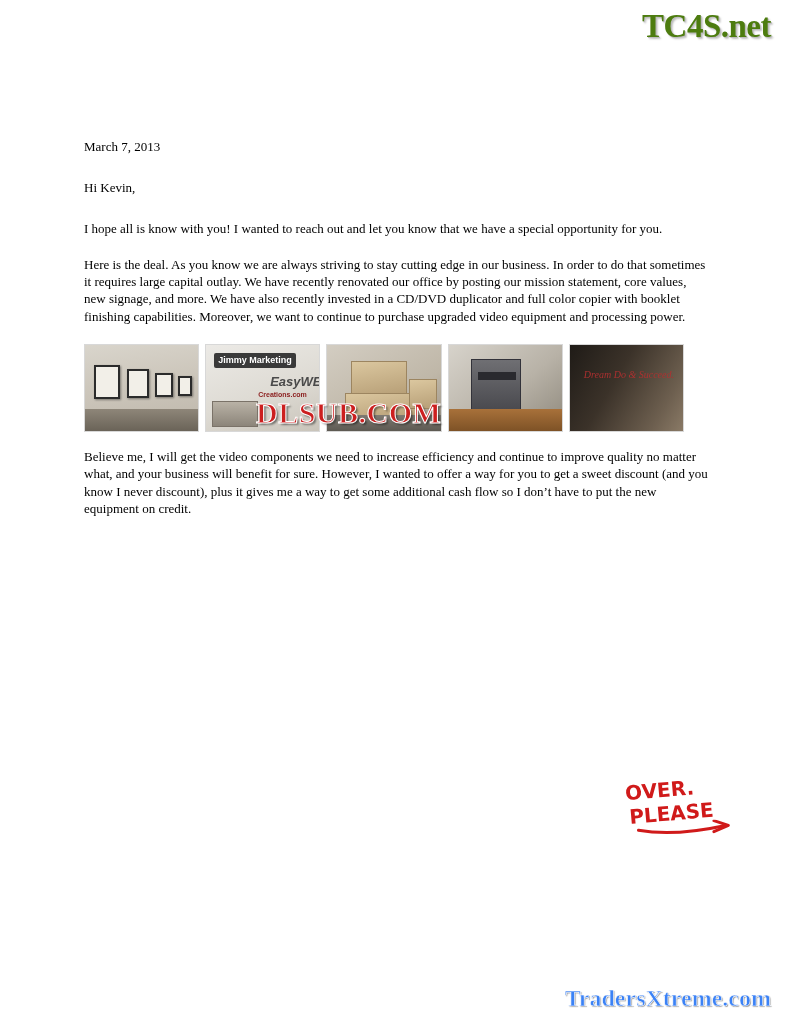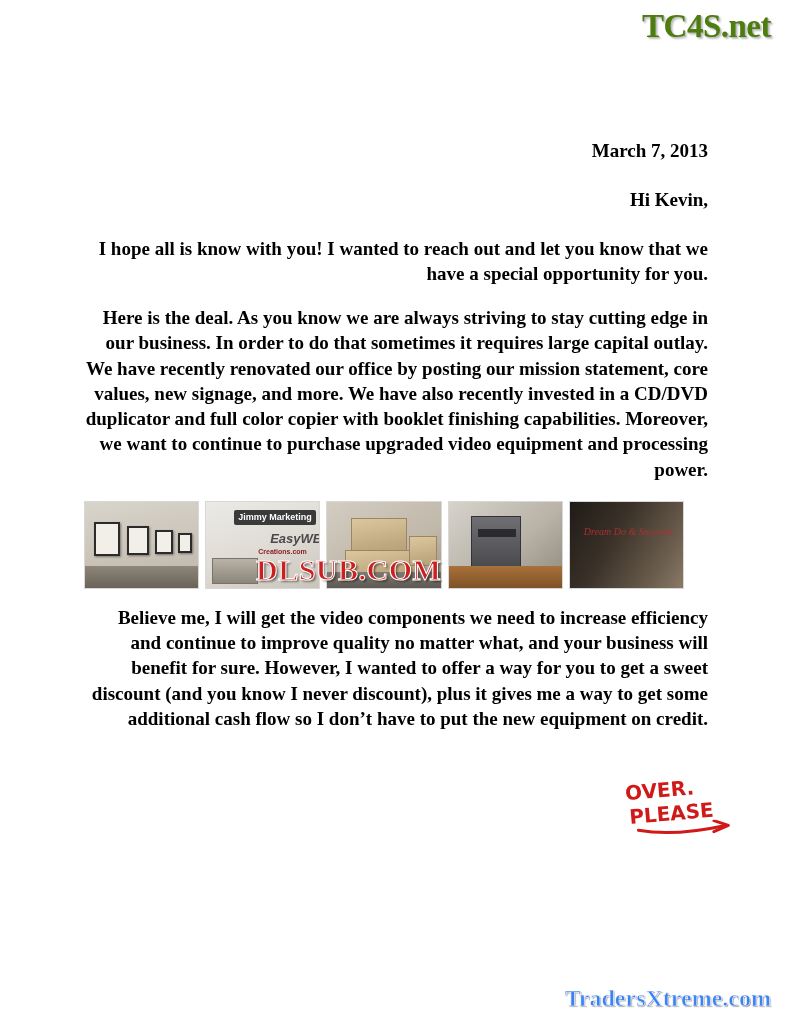--- a/index.html
+++ b/index.html
@@ -32,24 +32,23 @@
 
   
   .letter {
     position: absolute;
     left: 84px;
     top: 138px;
     width: 624px;
   }
   .letter p {
     margin: 0 0 19px 0;
-    font-size: 19px;
+    font-size: 13px;
     line-height: 1.33;
-    text-align: right;
-    font-weight: bold;
+    text-align: left;
   }
   .date { margin-bottom: 24px !important; }
   .salutation { margin-bottom: 23px !important; }
 
   
   .photo-strip {
     position: relative;
     margin: 4px 0 16px 0;
     height: 88px;
     width: 600px;
@@ -86,21 +85,21 @@
   }
 
   
   .logo-badge {
     position: absolute;
     color: #222;
     font-family: "Liberation Sans", sans-serif;
     font-weight: bold;
     line-height: 1;
   }
-  .lb1 { left: 8px; top: 8px; font-size: 9px; background: #3a3a3a; color:#fff; padding: 3px 4px; border-radius: 2px; margin-left: 20px;}
+  .lb1 { left: 8px; top: 8px; font-size: 9px; background: #3a3a3a; color:#fff; padding: 3px 4px; border-radius: 2px;}
   .lb2 { left: 64px; top: 30px; font-size: 13px; color: #4a4a4a; font-style: italic;}
   .lb3 { left: 52px; top: 46px; font-size: 7px; color: #8a1c1c; }
   .desk2 {
     position: absolute; left: 6px; bottom: 4px; width: 46px; height: 26px;
     background: linear-gradient(180deg,#b9b2a6,#8c857a);
     border: 1px solid #7a7268;
   }
 
   
   .box {

